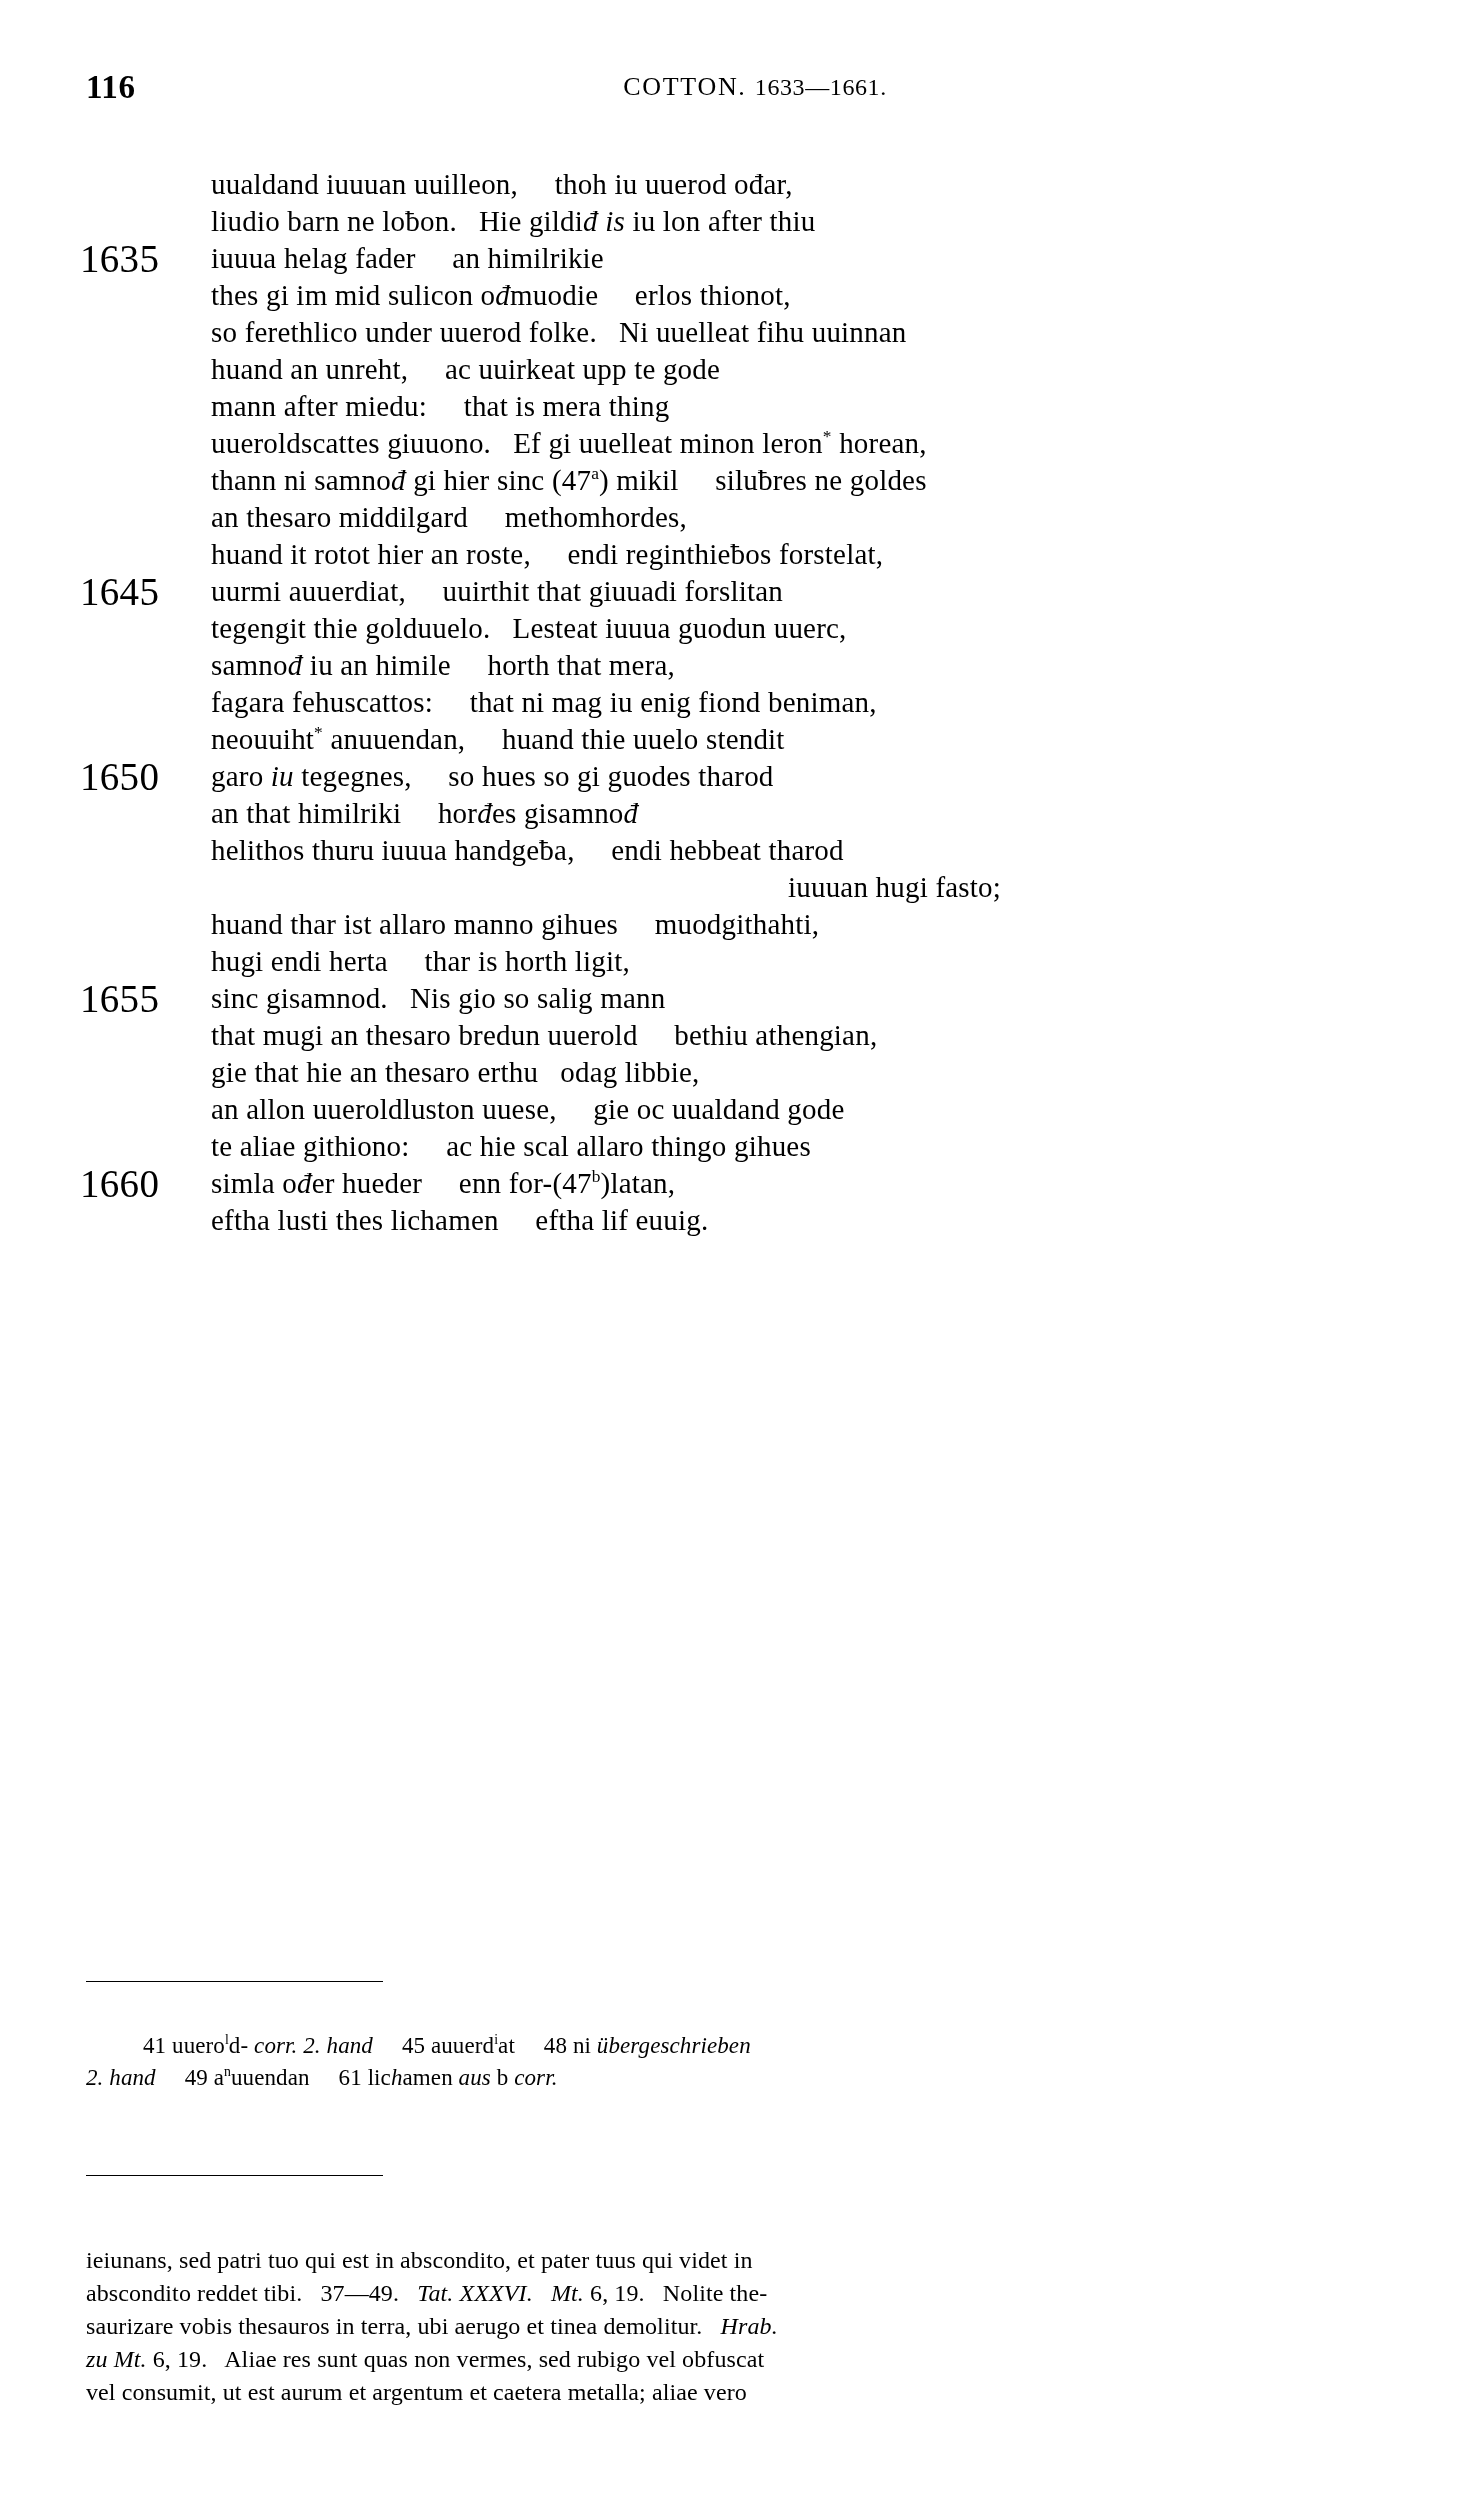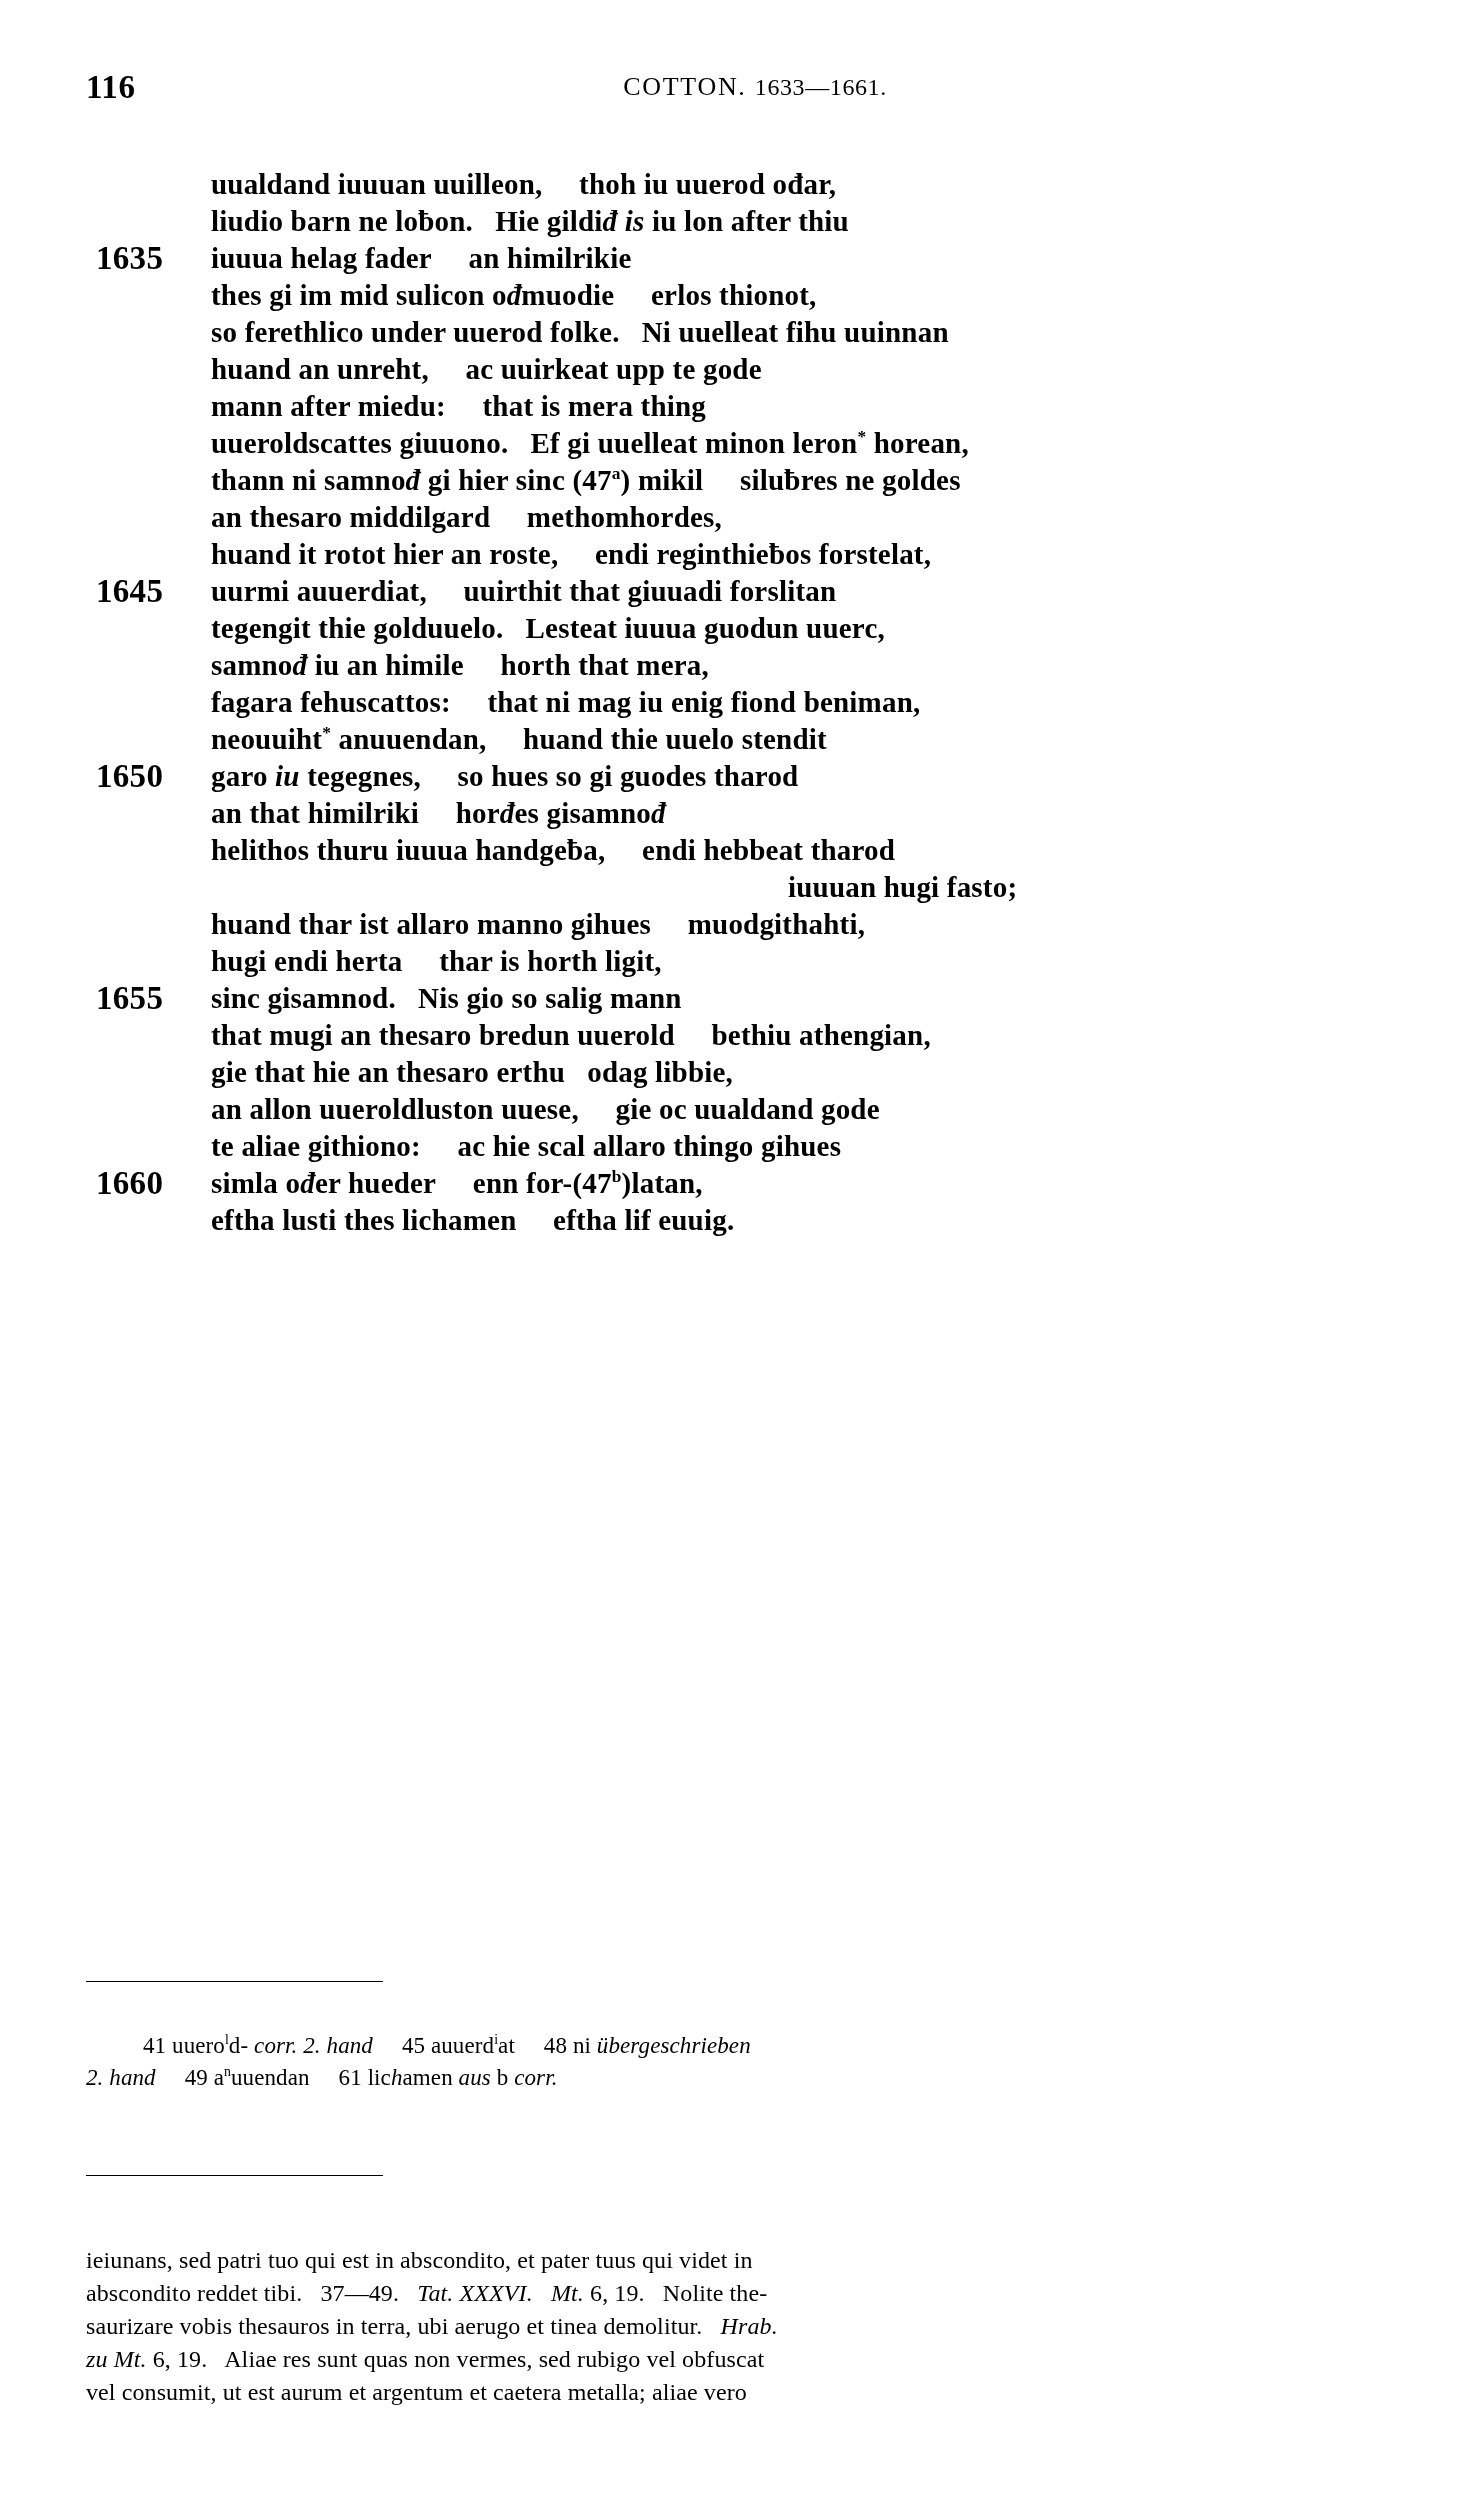--- a/index.html
+++ b/index.html
@@ -61,27 +61,26 @@
     font-size: 29px;
     line-height: 37px;
   }
   .vline {
     position: relative;
     height: 37px;
     white-space: pre;
     padding-left: 211px;
     box-sizing: border-box;
     letter-spacing: 0.2px;
-    font-weight: bold;
   }
   .vnum {
     position: absolute;
-    left: 96px;
+    left: 80px;
     top: 0;
-    font-size: 33px;
+    font-size: 39px;
     letter-spacing: 0.3px;
   }
   .vline.deep { padding-left: 788px; }
   sup.sm {
     font-size: 0.6em;
     vertical-align: super;
     line-height: 0;
   }
 
   

